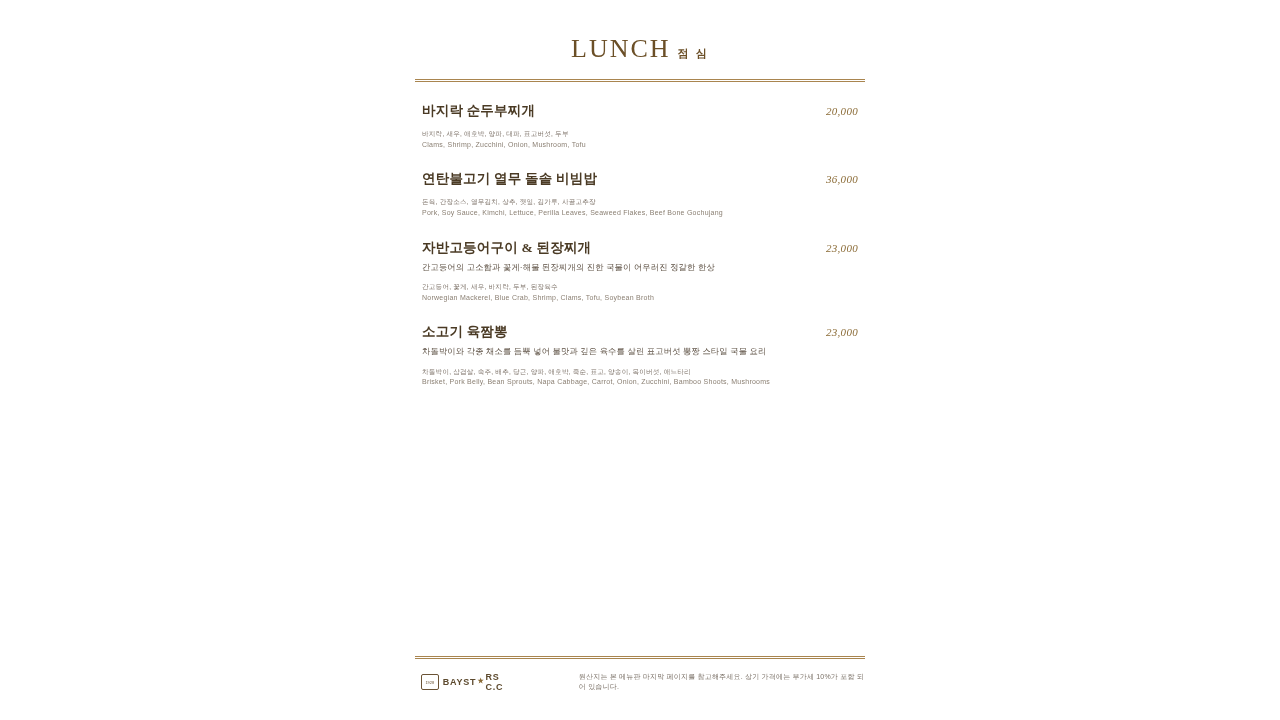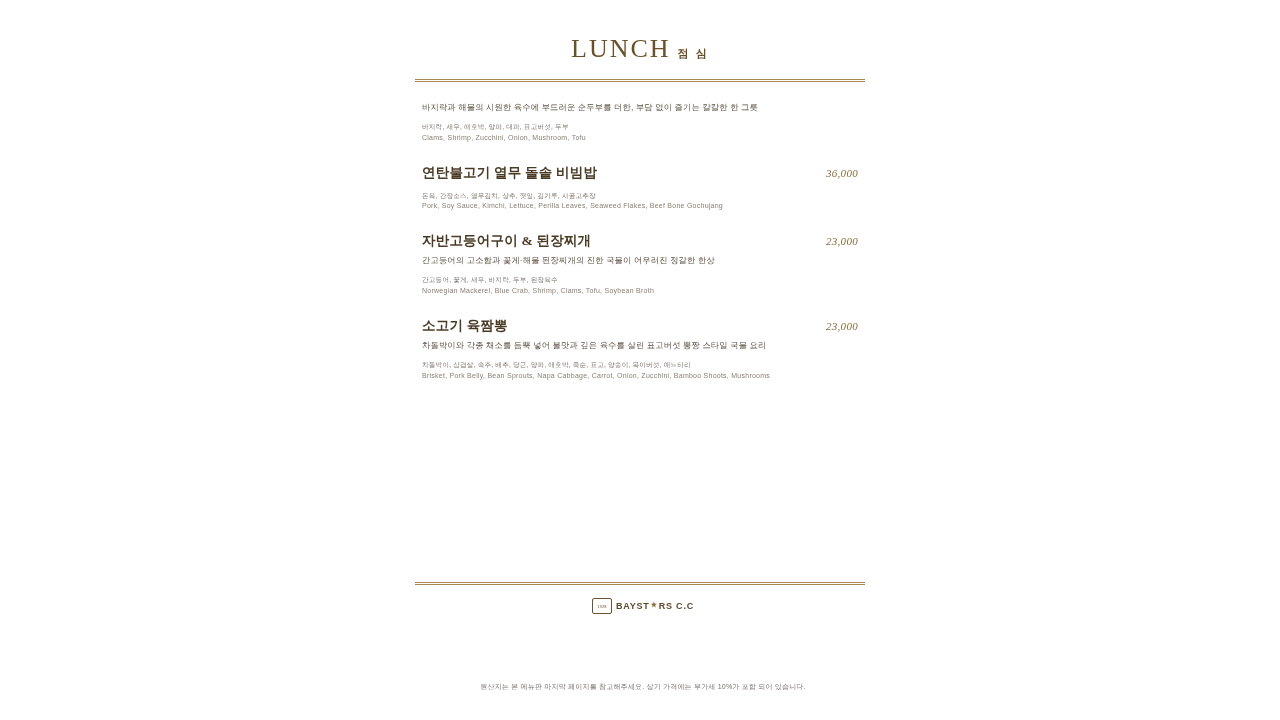--- a/index.html
+++ b/index.html
@@ -128,21 +128,20 @@
     box-sizing: border-box;
     width: 100%;
   }
   .footer-row {
     margin-top: 13px;
     display: flex;
     align-items: center;
     justify-content: flex-start;
     gap: 68px;
     padding-left: 6px;
-    flex-direction: column;
   }
   .logo {
     display: flex;
     align-items: center;
     gap: 4px;
   }
   .logo-mark {
     width: 18px;
     height: 14px;
     border: 1px solid #6b5335;
@@ -189,21 +188,24 @@
       <div class="title-line">
         <span class="title-main">LUNCH</span>
         <span class="title-sub">점 심</span>
       </div>
       <div class="rule-top"></div>
     </div>
 
     <div class="menu">
 
       <div class="item">
-        <div class="item-desc">바지락과 해물의 시원한 육수에 부드러운 순두부를 더한, 부담 없이 즐기는 칼칼한 한 그릇</div>
+        <div class="item-head">
+          <span class="item-name">바지락 순두부찌개</span>
+          <span class="item-price">20,000</span>
+        </div>
         <div class="item-ing-ko">바지락, 새우, 애호박, 양파, 대파, 표고버섯, 두부</div>
         <div class="item-ing-en">Clams, Shrimp, Zucchini, Onion, Mushroom, Tofu</div>
       </div>
 
       <div class="item">
         <div class="item-head">
           <span class="item-name">연탄불고기 열무 돌솥 비빔밥</span>
           <span class="item-price">36,000</span>
         </div>
         <div class="item-ing-ko">돈육, 간장소스, 열무김치, 상추, 깻잎, 김가루, 사골고추장</div>

